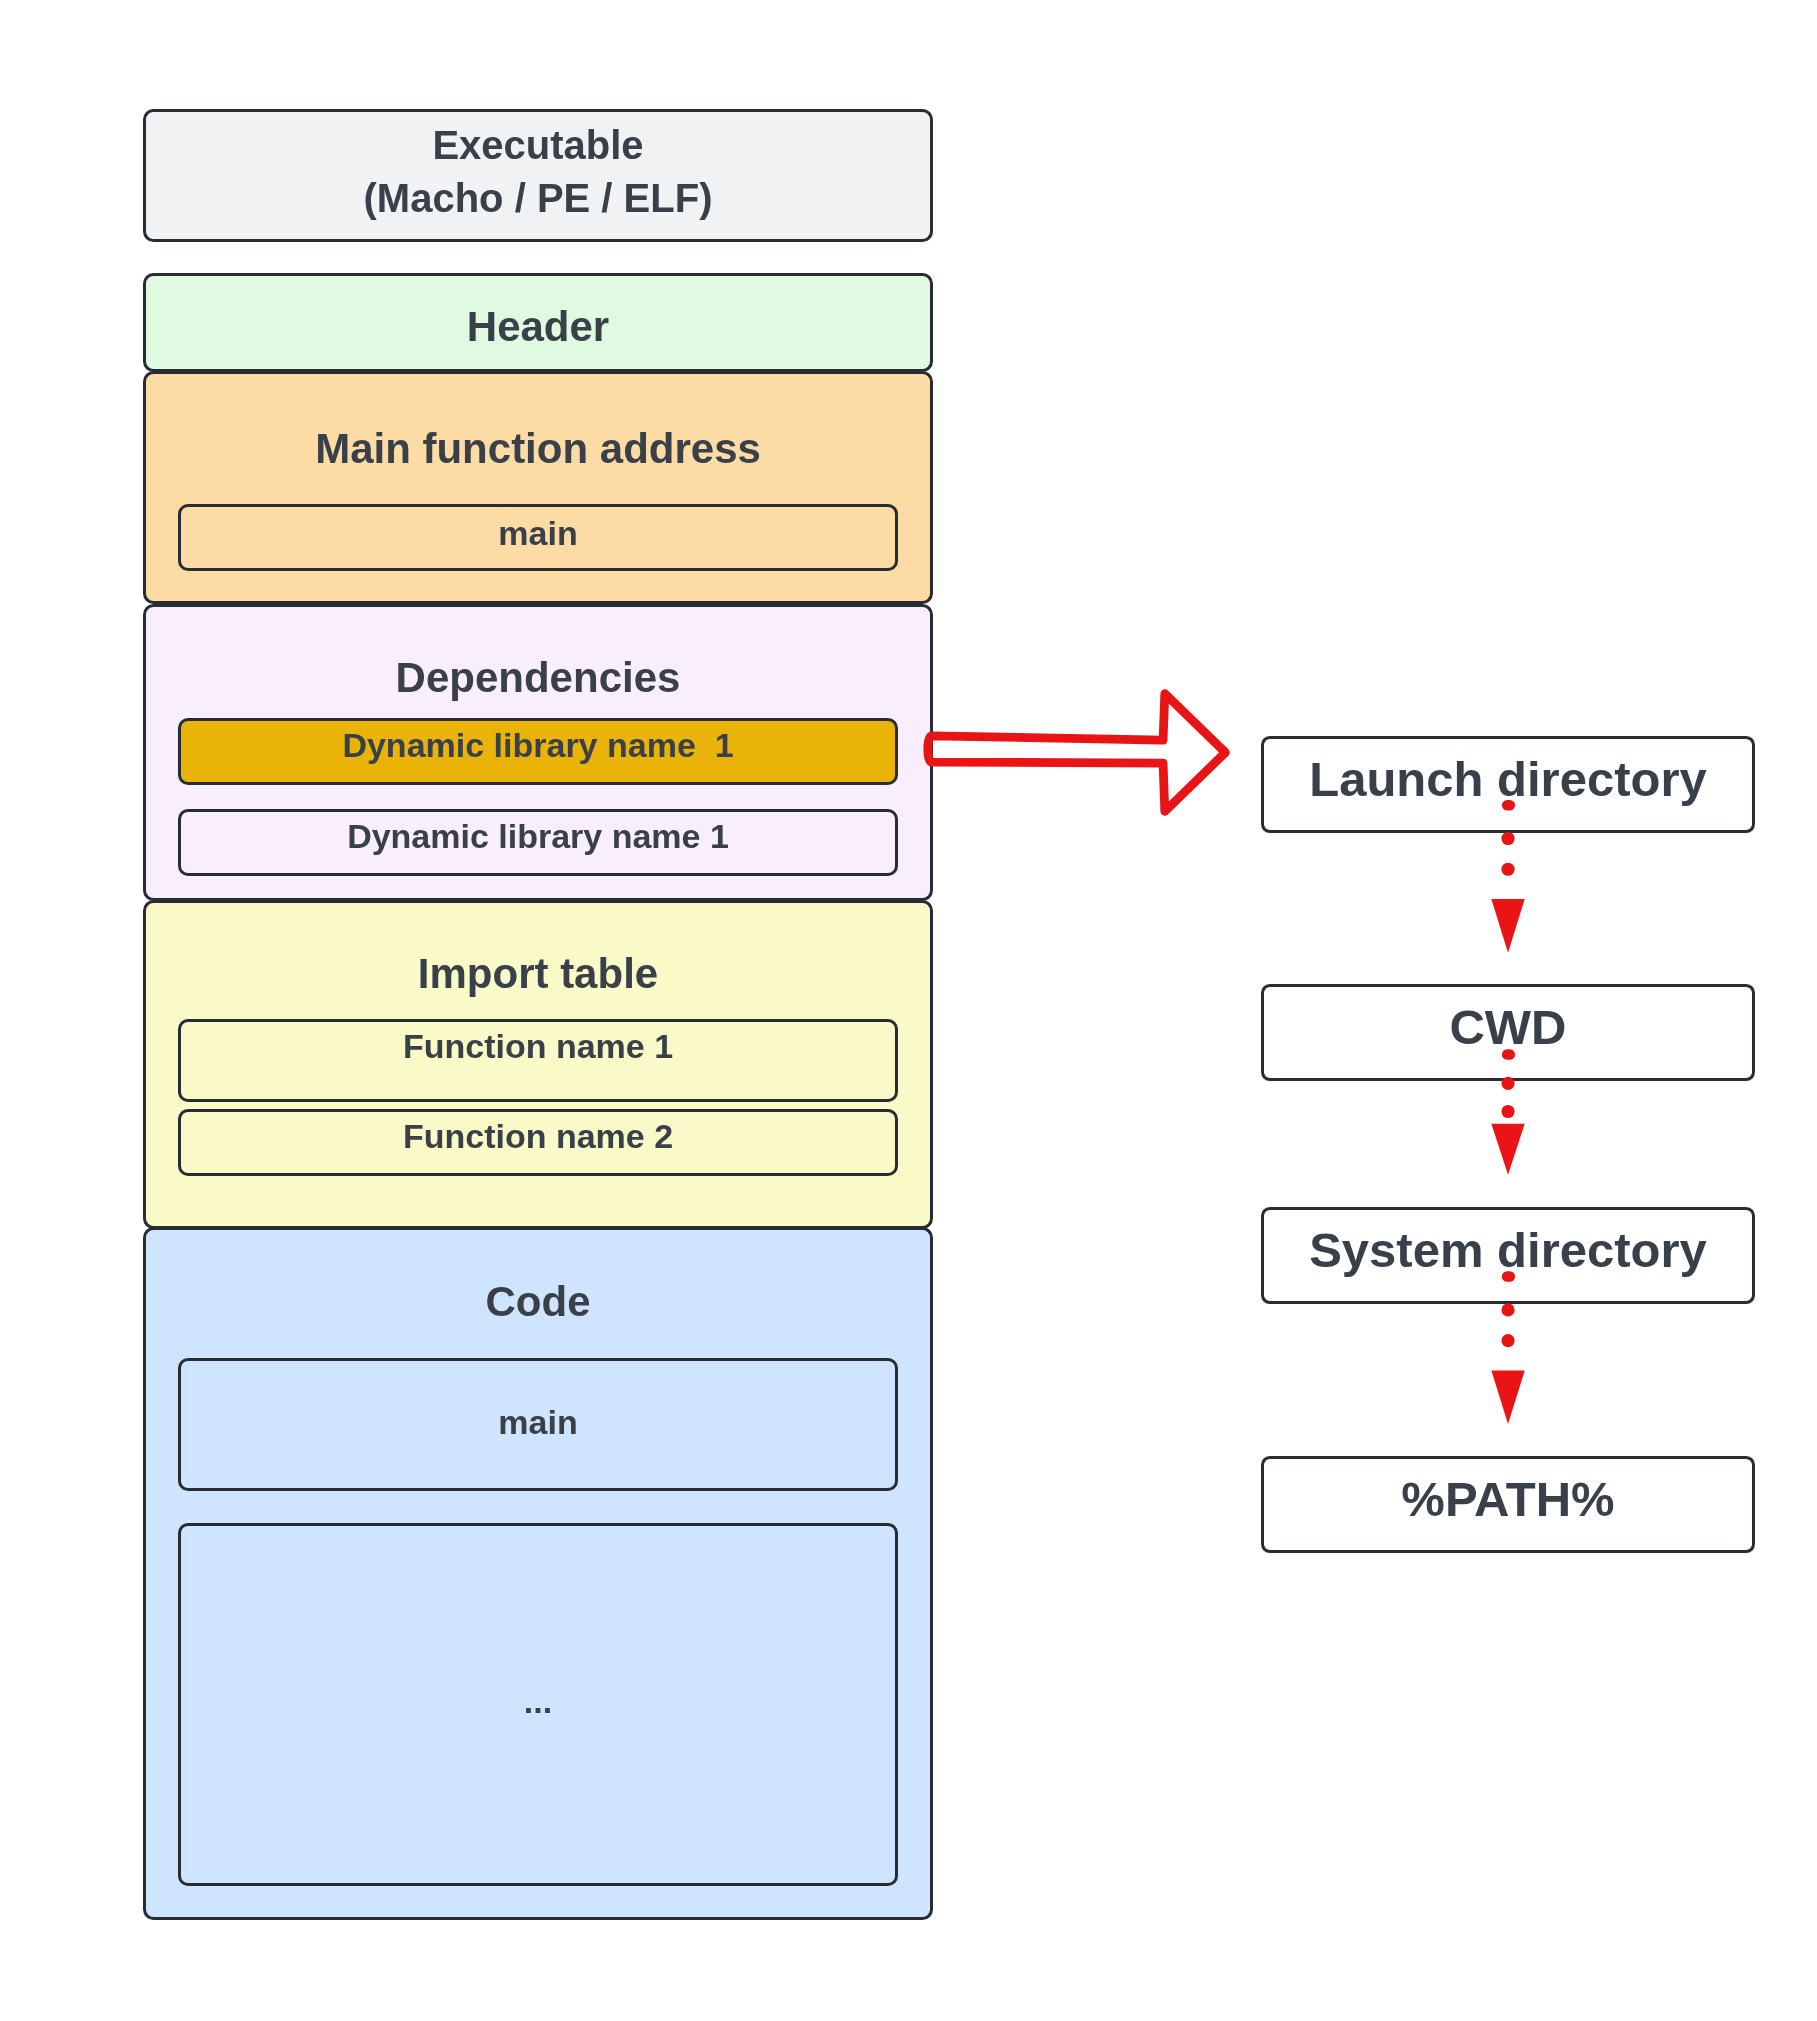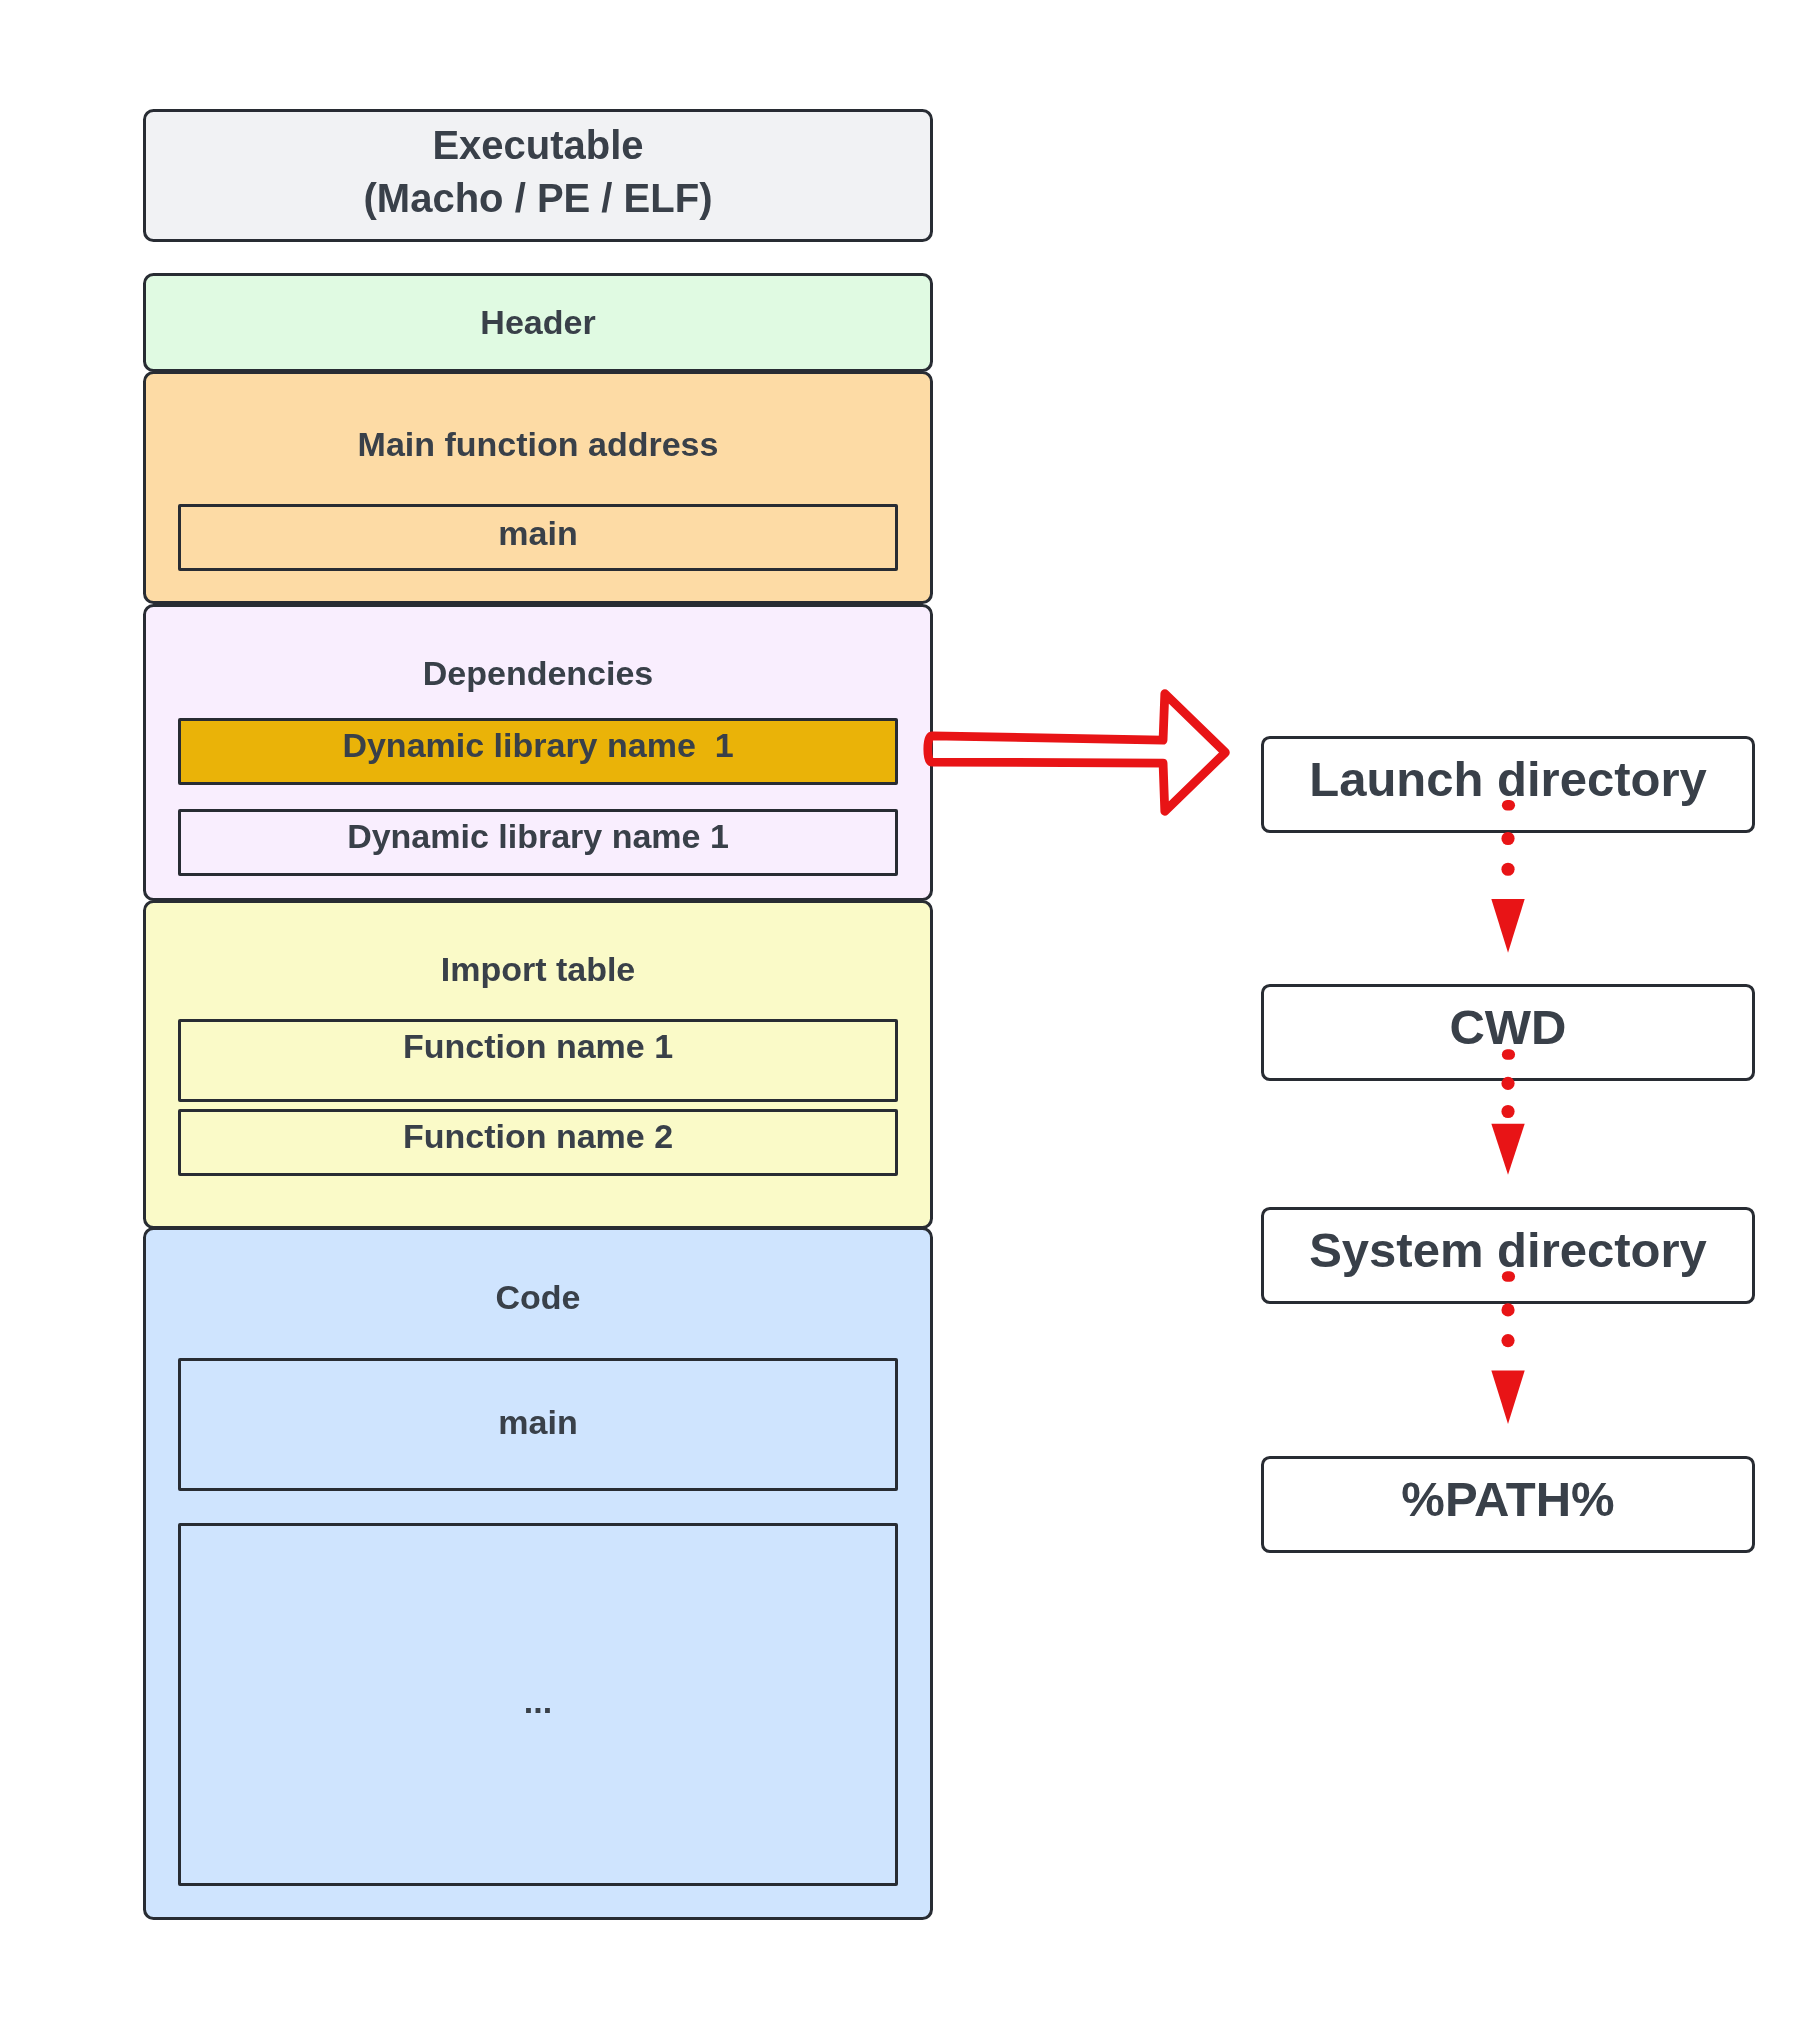--- a/index.html
+++ b/index.html
@@ -1,21 +1,21 @@
 <!DOCTYPE html>
 <html style="font-size:14px"><head>
 <meta charset="utf-8">
 <style>
   html, body { margin:0; padding:0; background:#ffffff; }
   body { width:1817px; height:2022px; position:relative; overflow:hidden;
          font-family:"Liberation Sans", sans-serif; color:#394049; }
   .box { position:absolute; box-sizing:border-box; border:3.5px solid #282c33; border-radius:10.5px; }
   .lbl { position:absolute; left:0; right:0; text-align:center; font-weight:bold; white-space:pre; }
-  .sec-title { font-size:34px; }
-  .inner { left:32px; right:32px; border-width:3.5px; border-radius:2px; }
+  .sec-title { font-size:42px; }
+  .inner { left:32px; right:32px; border-width:3.5px; border-radius:10px; }
   .inner .lbl { font-size:34px; }
   .exec { left:143px; top:109px; width:790px; height:133px; background:#f1f2f4; }
   .exec .lbl { font-size:40px; line-height:53px; top:8.8px; }
   .header { left:143px; top:273px; width:790px; height:99px; background:#e0fae2; }
   .mainsec { left:143px; top:371px; width:790px; height:233px; background:#fddba5; }
   .deps { left:143px; top:604px; width:790px; height:297px; background:#f9eefe; }
   .imports { left:143px; top:900px; width:790px; height:329px; background:#fafac8; }
   .code { left:143px; top:1227px; width:790px; height:693px; background:#cfe4fe; }
   .rbox { position:absolute; box-sizing:border-box; left:1261px; width:494px; height:97px;
           border:3.5px solid #282c33; border-radius:8.8px; background:#ffffff;margin-top:32px; }

